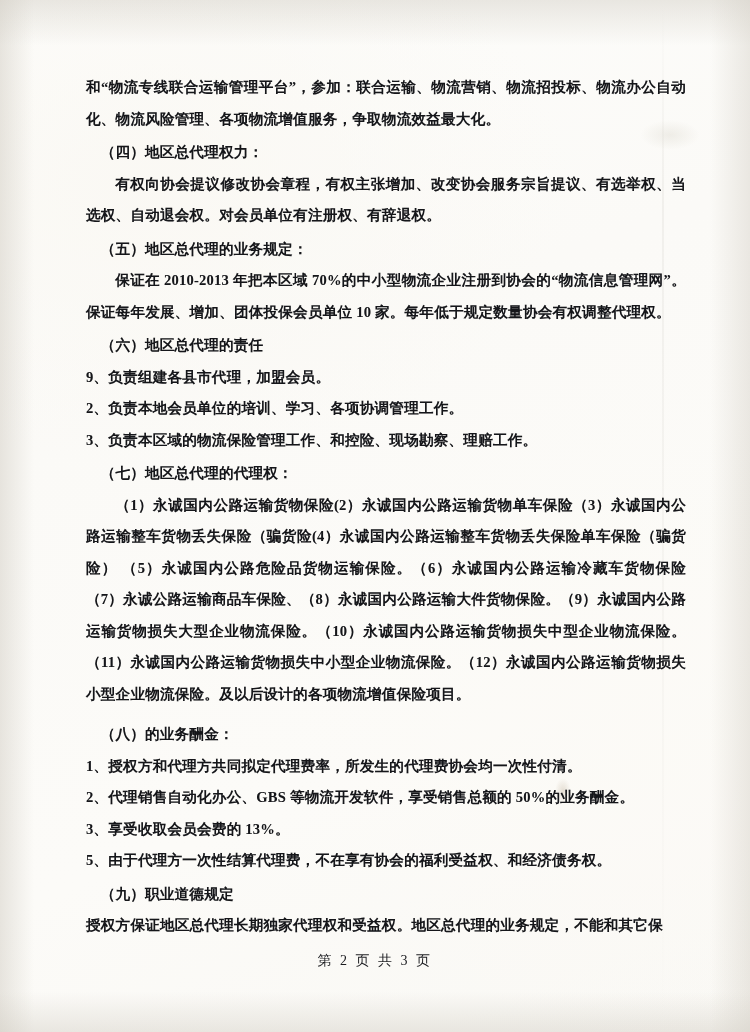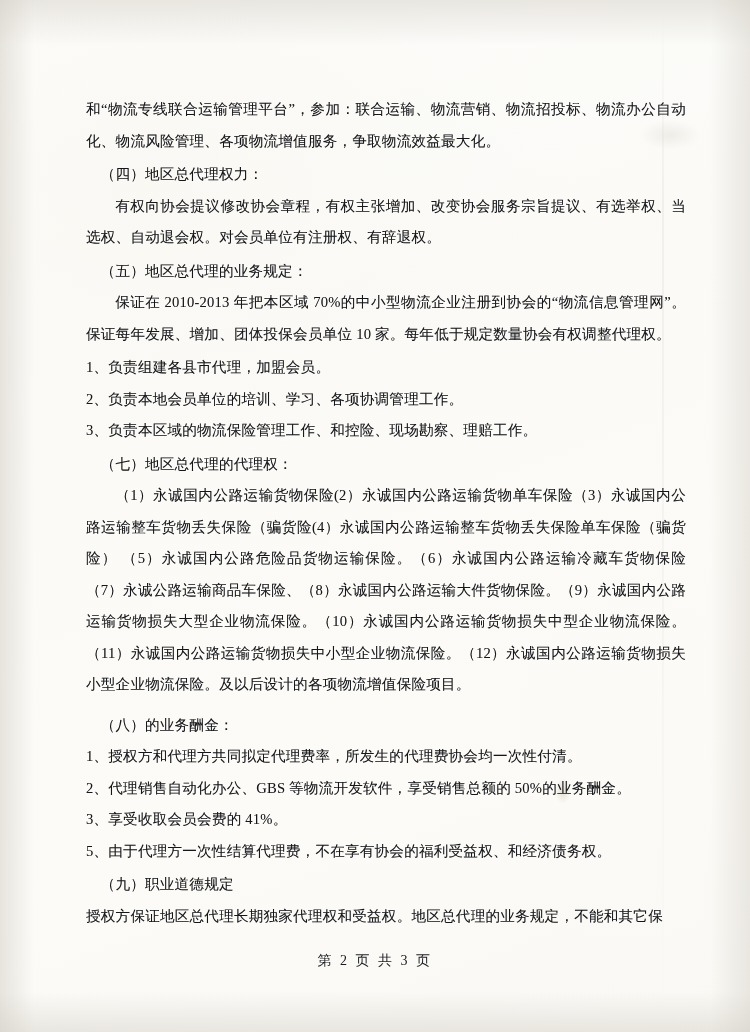--- a/index.html
+++ b/index.html
@@ -56,22 +56,23 @@
   }
   .smudge-b {
     position: absolute; left: 640px; top: 120px; width: 60px; height: 30px;
     background: radial-gradient(ellipse at center, rgba(200,195,180,0.25), rgba(255,255,255,0) 70%);
     pointer-events: none;
   }
 
   .content {
     position: absolute;
     left: 86px;
-    top: 94px;
+    top: 72px;
     width: 600px;
+    font-weight: bold;
   }
   p {
     margin: 0 0 0 0;
     font-size: 14.6px;
     line-height: 31.5px;
     color: #15161a;
     text-align: justify;
     text-justify: inter-ideograph;
     letter-spacing: 0.2px;
   }
@@ -117,31 +118,32 @@
   <div class="content">
 
     <p class="block">和“物流专线联合运输管理平台”，参加：联合运输、物流营销、物流招投标、物流办公自动化、物流风险管理、各项物流增值服务，争取物流效益最大化。</p>
     <div class="gap-sm"></div>
     <p class="indent1">（四）地区总代理权力：</p>
     <p class="indent2">有权向协会提议修改协会章程，有权主张增加、改变协会服务宗旨提议、有选举权、当选权、自动退会权。对会员单位有注册权、有辞退权。</p>
     <div class="gap-sm"></div>
     <p class="indent1">（五）地区总代理的业务规定：</p>
     <p class="indent2">保证在 2010-2013 年把本区域 70%的中小型物流企业注册到协会的“物流信息管理网”。保证每年发展、增加、团体投保会员单位 10 家。每年低于规定数量协会有权调整代理权。</p>
     <div class="gap-sm"></div>
-    <p class="block">1、负责组建各县市代理，加盟会员。</p>
+    <p class="indent1">（六）地区总代理的责任</p>
+    <p class="block">9、负责组建各县市代理，加盟会员。</p>
     <p class="block">2、负责本地会员单位的培训、学习、各项协调管理工作。</p>
     <p class="block">3、负责本区域的物流保险管理工作、和控险、现场勘察、理赔工作。</p>
     <div class="gap-sm"></div>
     <p class="indent1">（七）地区总代理的代理权：</p>
     <p class="indent2">（1）永诚国内公路运输货物保险(2）永诚国内公路运输货物单车保险（3）永诚国内公路运输整车货物丢失保险（骗货险(4）永诚国内公路运输整车货物丢失保险单车保险（骗货险） （5）永诚国内公路危险品货物运输保险。（6）永诚国内公路运输冷藏车货物保险（7）永诚公路运输商品车保险、（8）永诚国内公路运输大件货物保险。（9）永诚国内公路运输货物损失大型企业物流保险。（10）永诚国内公路运输货物损失中型企业物流保险。（11）永诚国内公路运输货物损失中小型企业物流保险。（12）永诚国内公路运输货物损失小型企业物流保险。及以后设计的各项物流增值保险项目。</p>
     <div class="gap-md"></div>
     <p class="indent1">（八）的业务酬金：</p>
     <p class="block">1、授权方和代理方共同拟定代理费率，所发生的代理费协会均一次性付清。</p>
     <p class="block">2、代理销售自动化办公、GBS 等物流开发软件，享受销售总额的 50%的业务酬金。</p>
-    <p class="block">3、享受收取会员会费的 41%。</p>
+    <p class="block">3、享受收取会员会费的 13%。</p>
     <p class="block">5、由于代理方一次性结算代理费，不在享有协会的福利受益权、和经济债务权。</p>
     <div class="gap-sm"></div>
     <p class="indent1">（九）职业道德规定</p>
     <p class="block">授权方保证地区总代理长期独家代理权和受益权。地区总代理的业务规定，不能和其它保</p>
 
   </div>
 
   <div class="footer">第 2 页 共 3 页</div>
 
 </div>

